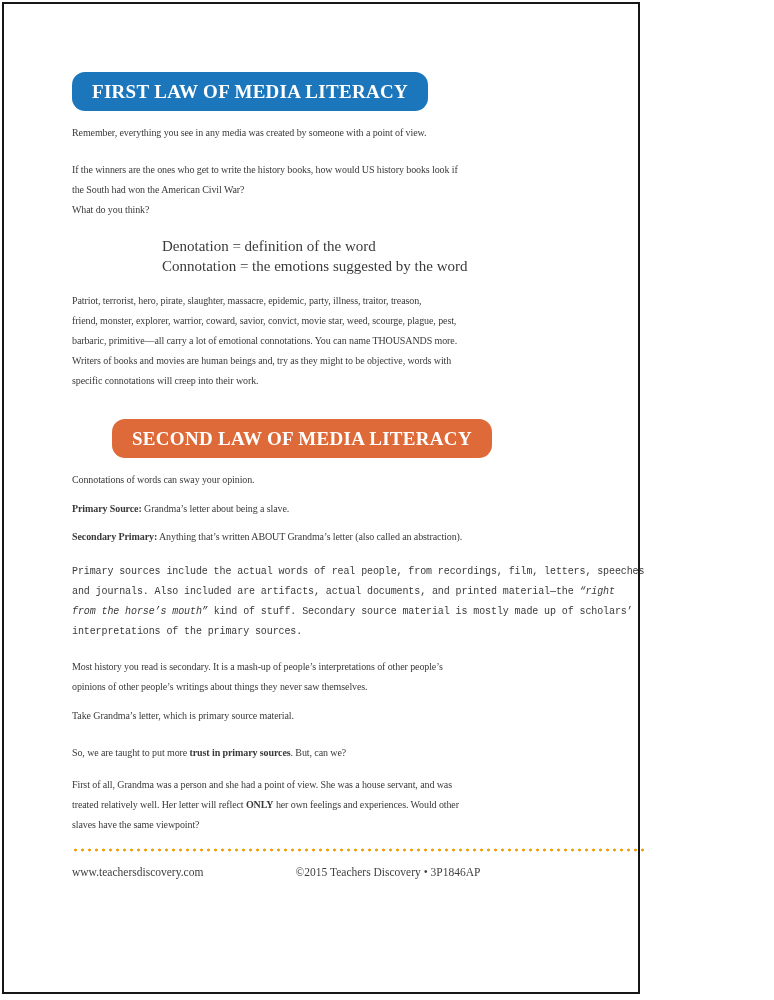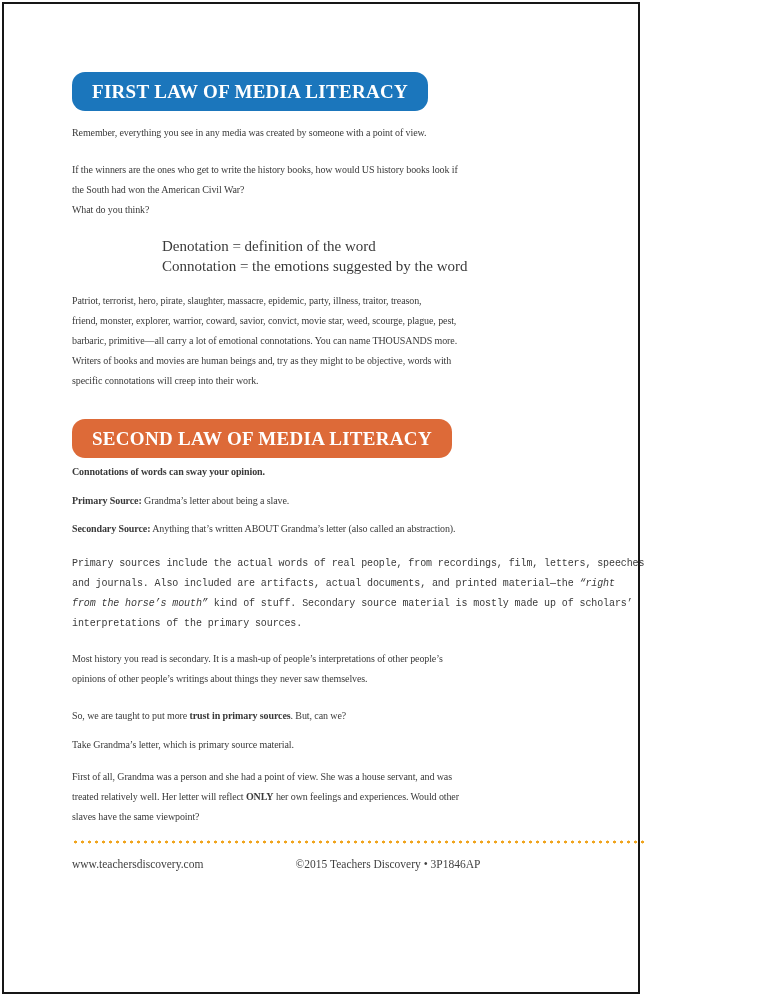--- a/index.html
+++ b/index.html
@@ -34,40 +34,40 @@
     display: inline-block;
     color: #ffffff;
     font-weight: bold;
     font-size: 19px;
     line-height: 39px;
     padding: 0 20px;
     border-radius: 13px;
     letter-spacing: 0.3px;
   }
   .badge1 { background: var(--law1-badge, #1b76bc); }
-  .badge2 { background: var(--law2-badge, #dd6a38); }
+  .badge2 { background: var(--law2-badge, #dd6a38); margin-left: 40px; }
   .baggage-title {
     font-weight: bold;
     font-size: 15px;
     line-height: 21px;
     margin-left: 43px;
     color: #333333;
   }
   .baggage-item {
     font-size: 15px;
     line-height: 20px;
     margin-left: 90px;
   }
   
   [data-name="para-remember"]              { margin-top: 12px; }
   [data-name="para-history-winners"]       { margin-top: 17px; }
   [data-name="words-baggage-block"]        { margin-top: 16px; }
   [data-name="para-connotation-words"]     { margin-top: 15px; }
   [data-name="second-law-badge"]           { margin-top: 28px; }
-  [data-name="para-connotations-sway"]     { margin-top: 4px; font-weight: bold; }
+  [data-name="para-connotations-sway"]     { margin-top: 12px; }
   [data-name="para-news-question"]         { margin-top: 9px; }
   [data-name="para-primary-source"]        { margin-top: 9px; }
   [data-name="para-secondary-source"]      { margin-top: 8px; }
   [data-name="para-primary-sources-include"]{ margin-top: 15px; font-family: Liberation Mono, monospace; }
   [data-name="para-most-history"]          { margin-top: 15px; }
   [data-name="para-trust-primary"]         { margin-top: 17px; }
   [data-name="para-take-grandmas-letter"]  { margin-top: 9px; }
   [data-name="para-first-of-all"]          { margin-top: 12px; }
   [data-name="dotted-divider"]             { margin-top: 13px; }
   [data-name="page-footer"]                { margin-top: 11px; }
@@ -119,29 +119,29 @@
 barbaric, primitive—all carry a lot of emotional connotations. You can name THOUSANDS more.
 Writers of books and movies are human beings and, try as they might to be objective, words with
 specific connotations will creep into their work.</p>
 
     <div class="badge badge2" data-name="second-law-badge">
       <span data-name="second-law-badge-label">SECOND LAW OF MEDIA LITERACY</span>
     </div>
 
     <p class="para" data-name="para-connotations-sway">Connotations of words can sway your opinion.</p>
     <p class="para" data-name="para-primary-source"><span style="font-weight: bold;">Primary Source:</span><span> Grandma’s letter about being a slave.</span></p>
-    <p class="para" data-name="para-secondary-source"><span style="font-weight: bold;">Secondary Source:</span><span> Anything that’s written ABOUT Grandma’s letter (also called an abstraction).</span></p>
+    <p class="para" data-name="para-secondary-source"><span style="font-weight: bold;">Secondary Primary:</span><span> Anything that’s written ABOUT Grandma’s letter (also called an abstraction).</span></p>
     <p class="para" data-name="para-primary-sources-include"><span>Primary sources include the actual words of real people, from recordings, film, letters, speeches,
 and journals. Also included are artifacts, actual documents, and printed material—the </span><span style="font-style: italic;">“right
 from the horse’s mouth”</span><span> kind of stuff. Secondary source material is mostly made up of scholars’
 interpretations of the primary sources.</span></p>
     <p class="para" data-name="para-most-history">Most history you read is secondary. It is a mash-up of people’s interpretations of other people’s
 opinions of other people’s writings about things they never saw themselves.</p>
+    <p class="para" data-name="para-take-grandmas-letter">Take Grandma’s letter, which is primary source material.</p>
     <p class="para" data-name="para-trust-primary"><span>So, we are taught to put more </span><span style="font-weight: bold;">trust in primary sources</span><span>. But, can we?</span></p>
-    <p class="para" data-name="para-take-grandmas-letter">Take Grandma’s letter, which is primary source material.</p>
     <p class="para" data-name="para-first-of-all"><span>First of all, Grandma was a person and she had a point of view. She was a house servant, and was
 treated relatively well. Her letter will reflect </span><span style="font-weight: bold;">ONLY</span><span> her own feelings and experiences. Would other
 slaves have the same viewpoint?</span></p>
 
     <div class="dots" data-name="dotted-divider"></div>
 
     <div class="footer" data-name="page-footer">
       <span class="f-left" data-name="footer-website">www.teachersdiscovery.com</span>
       <span class="f-center" data-name="footer-copyright">©2015 Teachers Discovery • 3P1846AP</span>
       <span class="f-right" data-name="footer-page-number">9</span>

